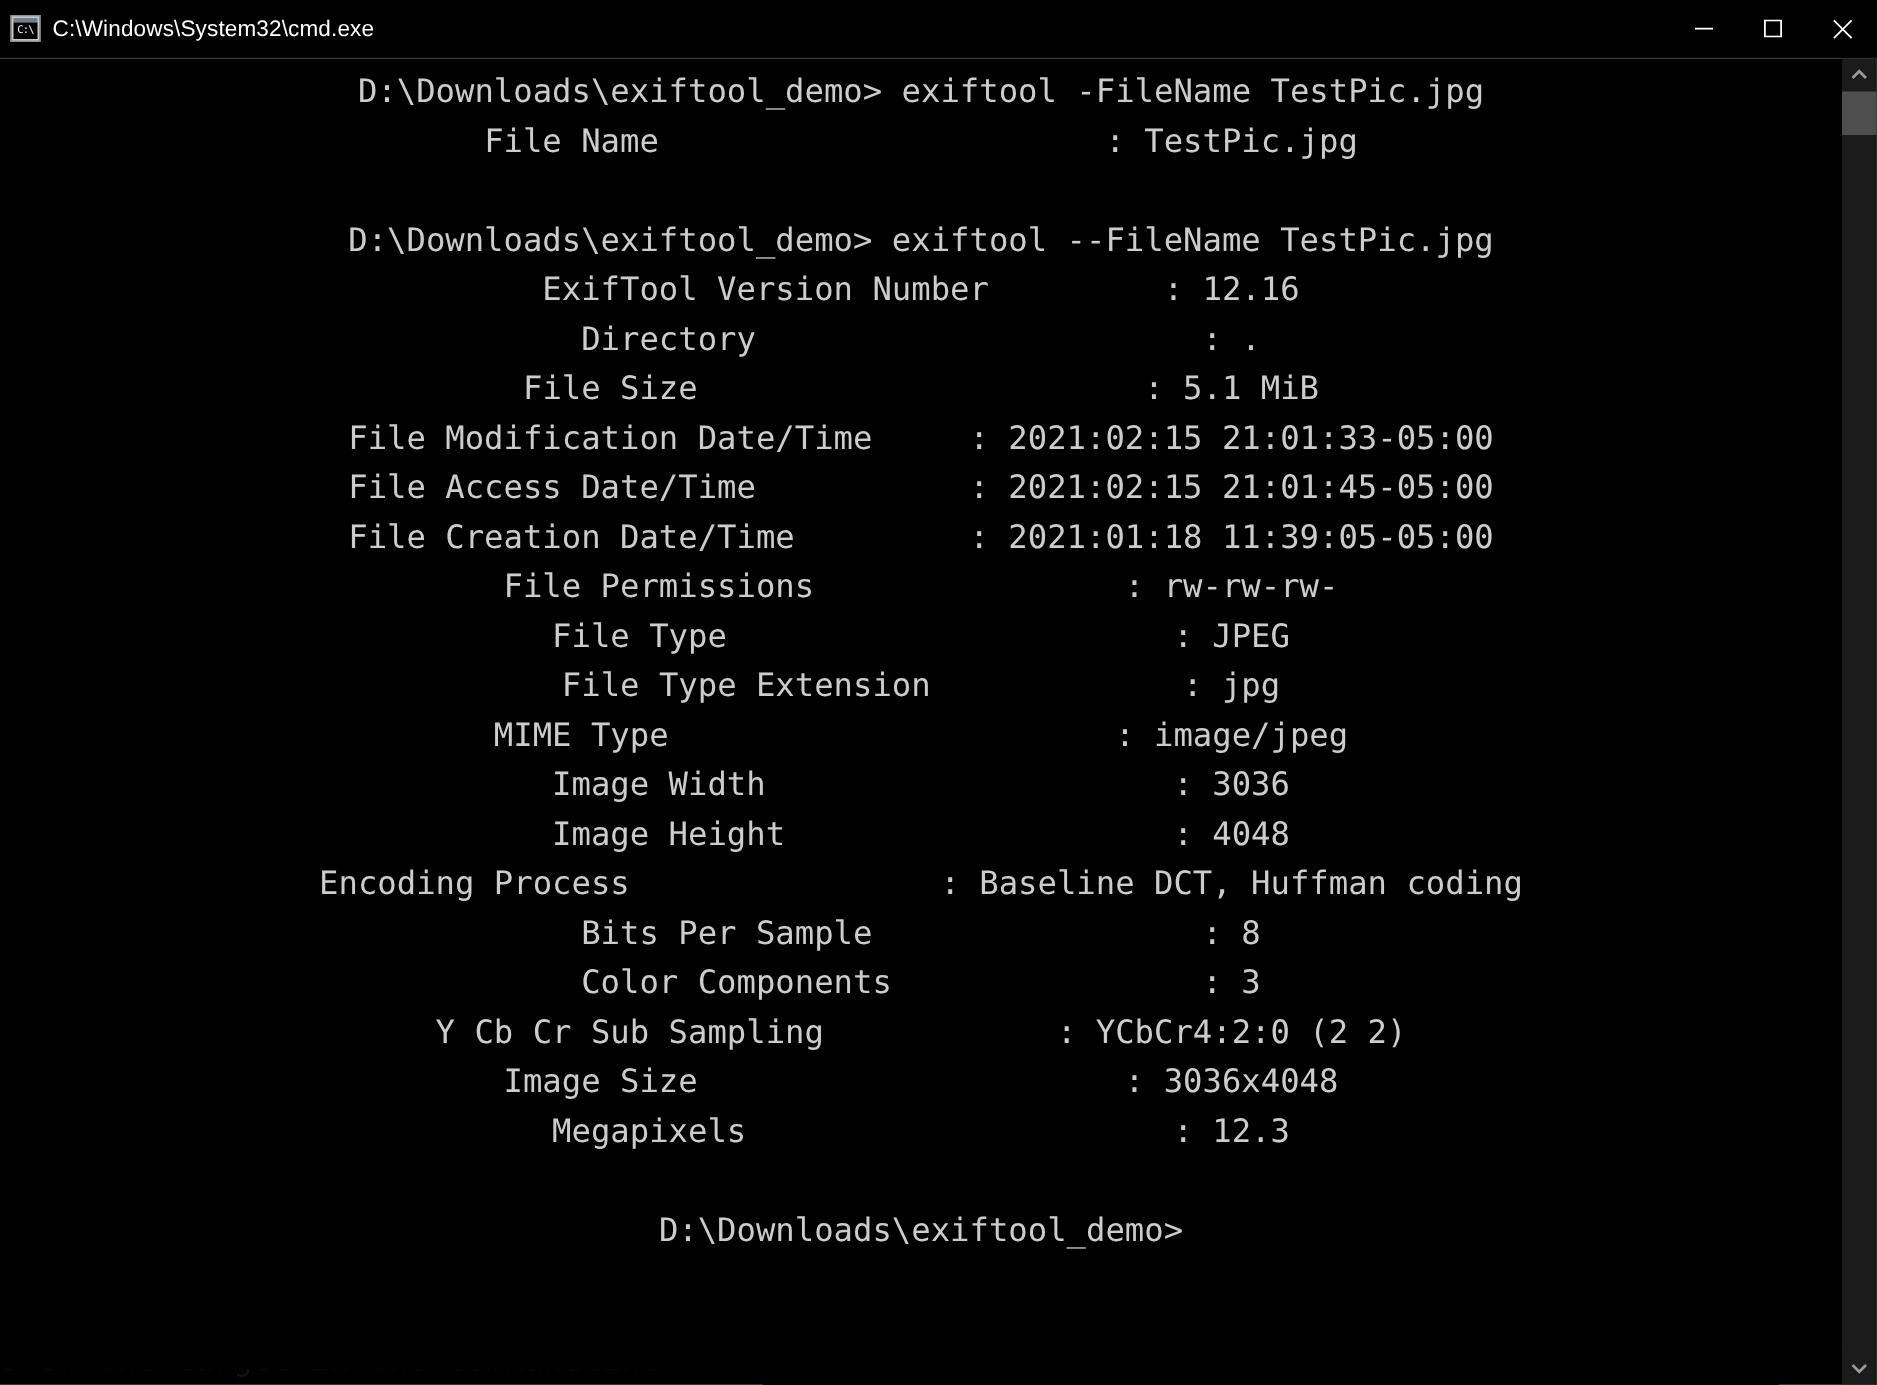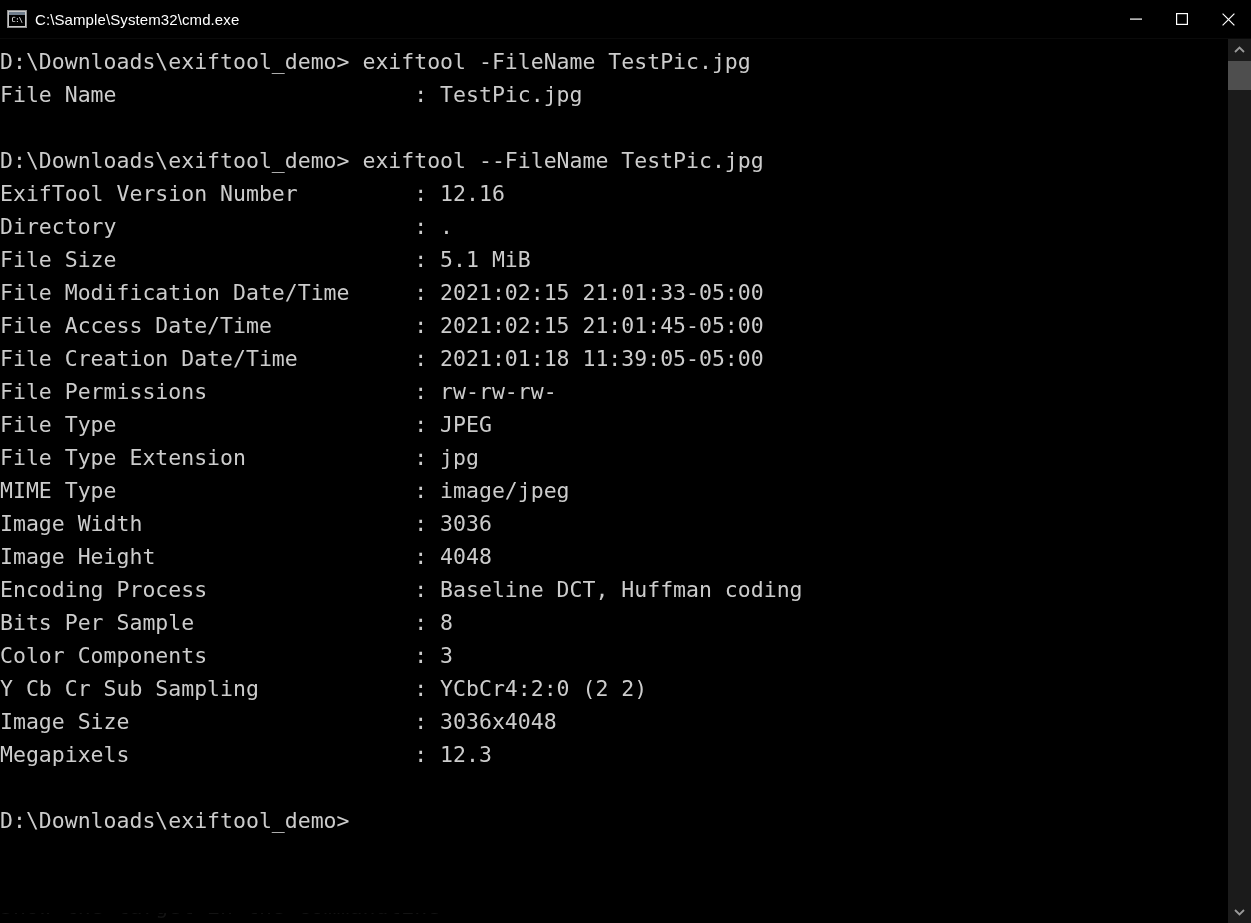--- a/index.html
+++ b/index.html
@@ -93,20 +93,21 @@
   }
   .win-btn svg { display: block; }
 
   
   .body-area {
     flex: 1 1 auto;
     display: flex;
     position: relative;
     min-height: 0;
     background: #bef264;
+    text-align: center;
   }
 
   .console {
     flex: 1 1 auto;
     background: #000000;
     color: #cccccc;
     font-family: "DejaVu Sans Mono", monospace;
     font-size: 21.5px;
     line-height: 33px;
     padding: 6px 0 0 0;
@@ -175,21 +176,21 @@
   }
 </style>
 </head>
 <body>
 
 <div class="window">
 
   <div class="titlebar">
     <div class="titlebar-left">
       <div class="app-icon"></div>
-      <div class="title-text">C:\Sample\System32\cmd.exe</div>
+      <div class="title-text">C:\Windows\System32\cmd.exe</div>
     </div>
     <div class="win-controls">
       <div class="win-btn">
         <svg width="12" height="12" viewBox="0 0 12 12" aria-hidden="true">
           <rect x="0" y="5.5" width="12" height="1.2" fill="#ffffff"></rect>
         </svg>
       </div>
       <div class="win-btn">
         <svg width="12" height="12" viewBox="0 0 12 12" aria-hidden="true">
           <rect x="0.6" y="0.6" width="10.8" height="10.8" fill="none" stroke="#ffffff" stroke-width="1.2"></rect>

